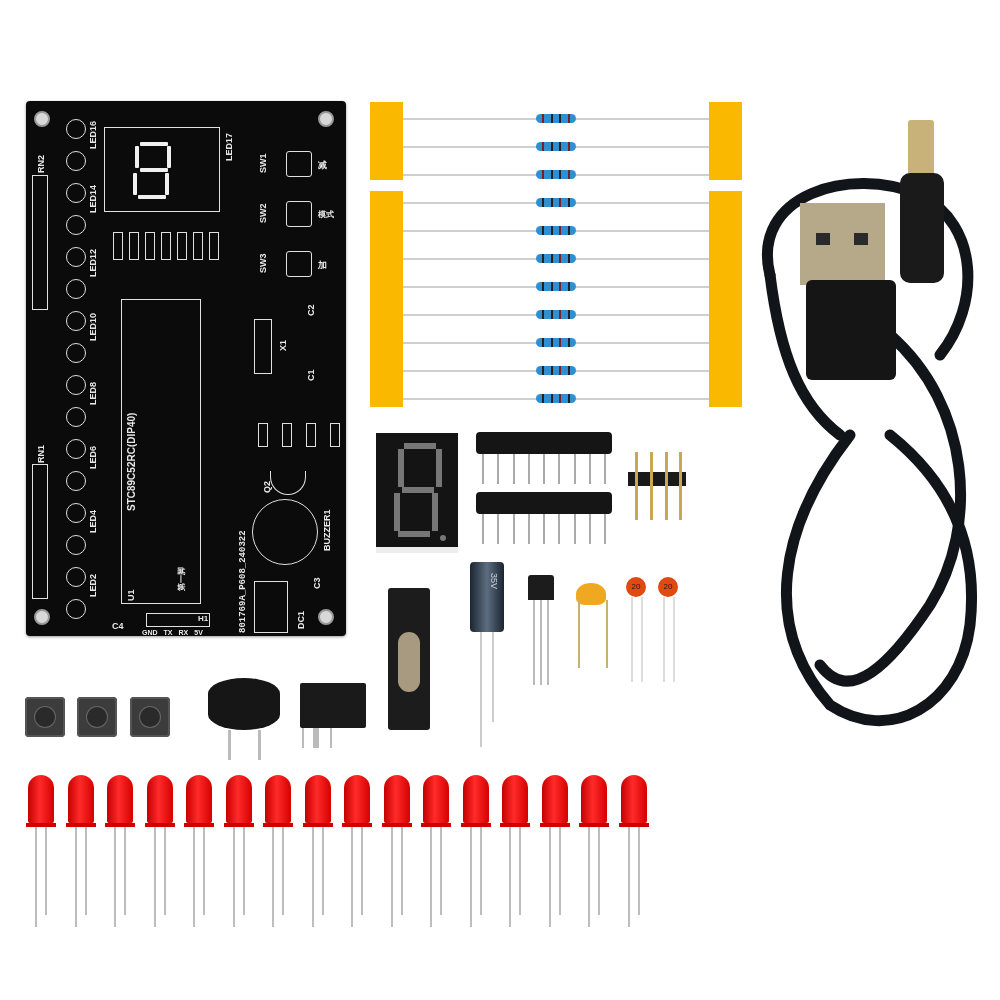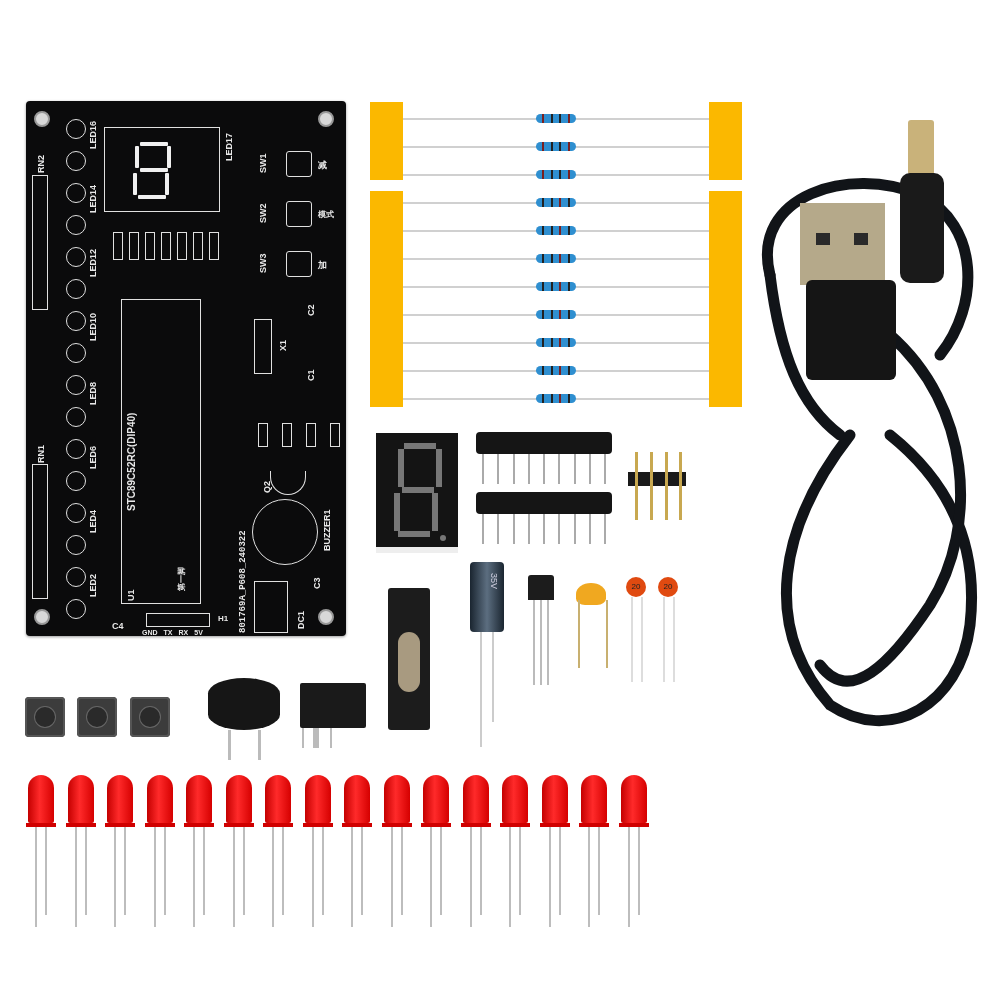--- a/index.html
+++ b/index.html
@@ -121,21 +121,21 @@
   <div class="abs silk vert" style="left:236px;top:392px">Q2</div>
   <div class="abs" style="left:226px;top:398px;width:66px;height:66px;border-radius:50%;border:1.5px solid #e0e0e0"></div>
   <div class="abs silk vert" style="left:296px;top:450px">BUZZER1</div>
   <div class="abs silk vert" style="left:286px;top:488px">C3</div>
 
   <div class="abs outline" style="left:228px;top:480px;width:34px;height:52px"></div>
   <div class="abs silk vert" style="left:270px;top:528px">DC1</div>
   <div class="abs silk vert" style="left:212px;top:532px;font-size:9px;font-family:'Liberation Mono',monospace">801769A_P608_240322</div>
 
   <div class="abs outline" style="left:120px;top:512px;width:64px;height:14px"></div>
-  <div class="abs silk" style="left:192px;top:513px;font-size:8px">H1</div>
+  <div class="abs silk" style="left:172px;top:513px;font-size:8px">H1</div>
   <div class="abs" style="left:116px;top:528px;display:flex;gap:6px">
     <span class="silk" style="font-size:7px">GND</span>
     <span class="silk" style="font-size:7px">TX</span>
     <span class="silk" style="font-size:7px">RX</span>
     <span class="silk" style="font-size:7px">5V</span>
   </div>
   <div class="abs silk" style="left:86px;top:520px">C4</div>
 </div>
 
 <div class="abs" style="left:370px;top:100px;width:372px;height:310px">

